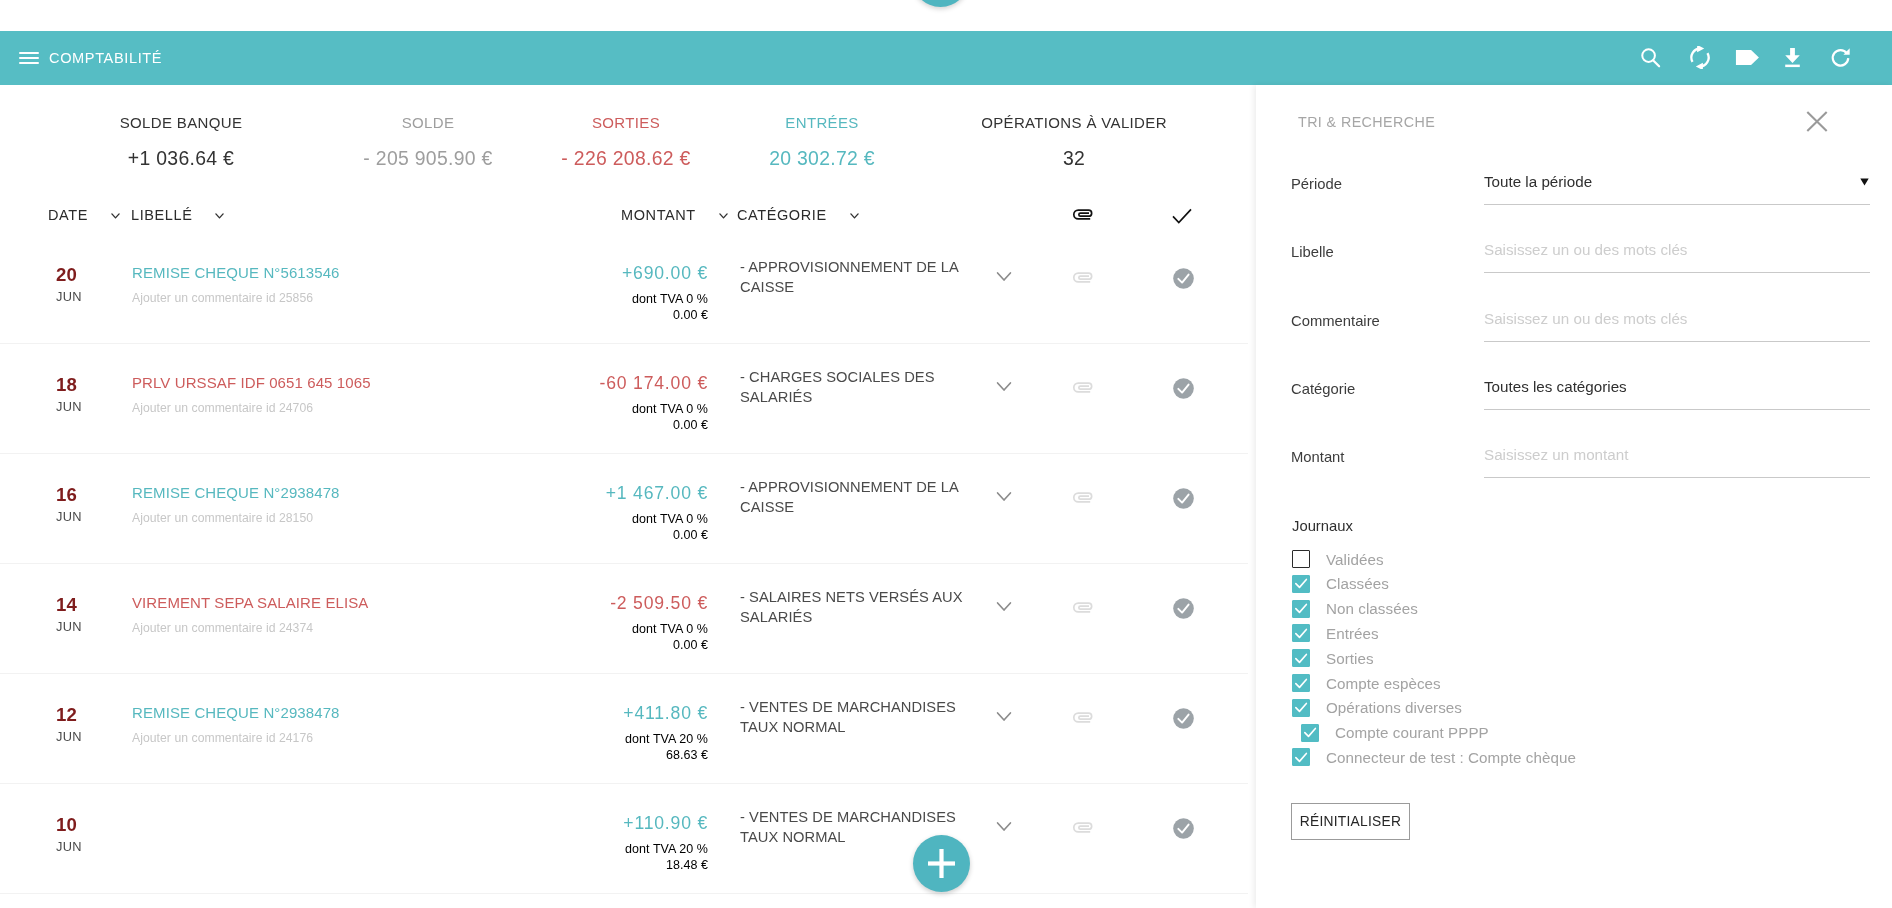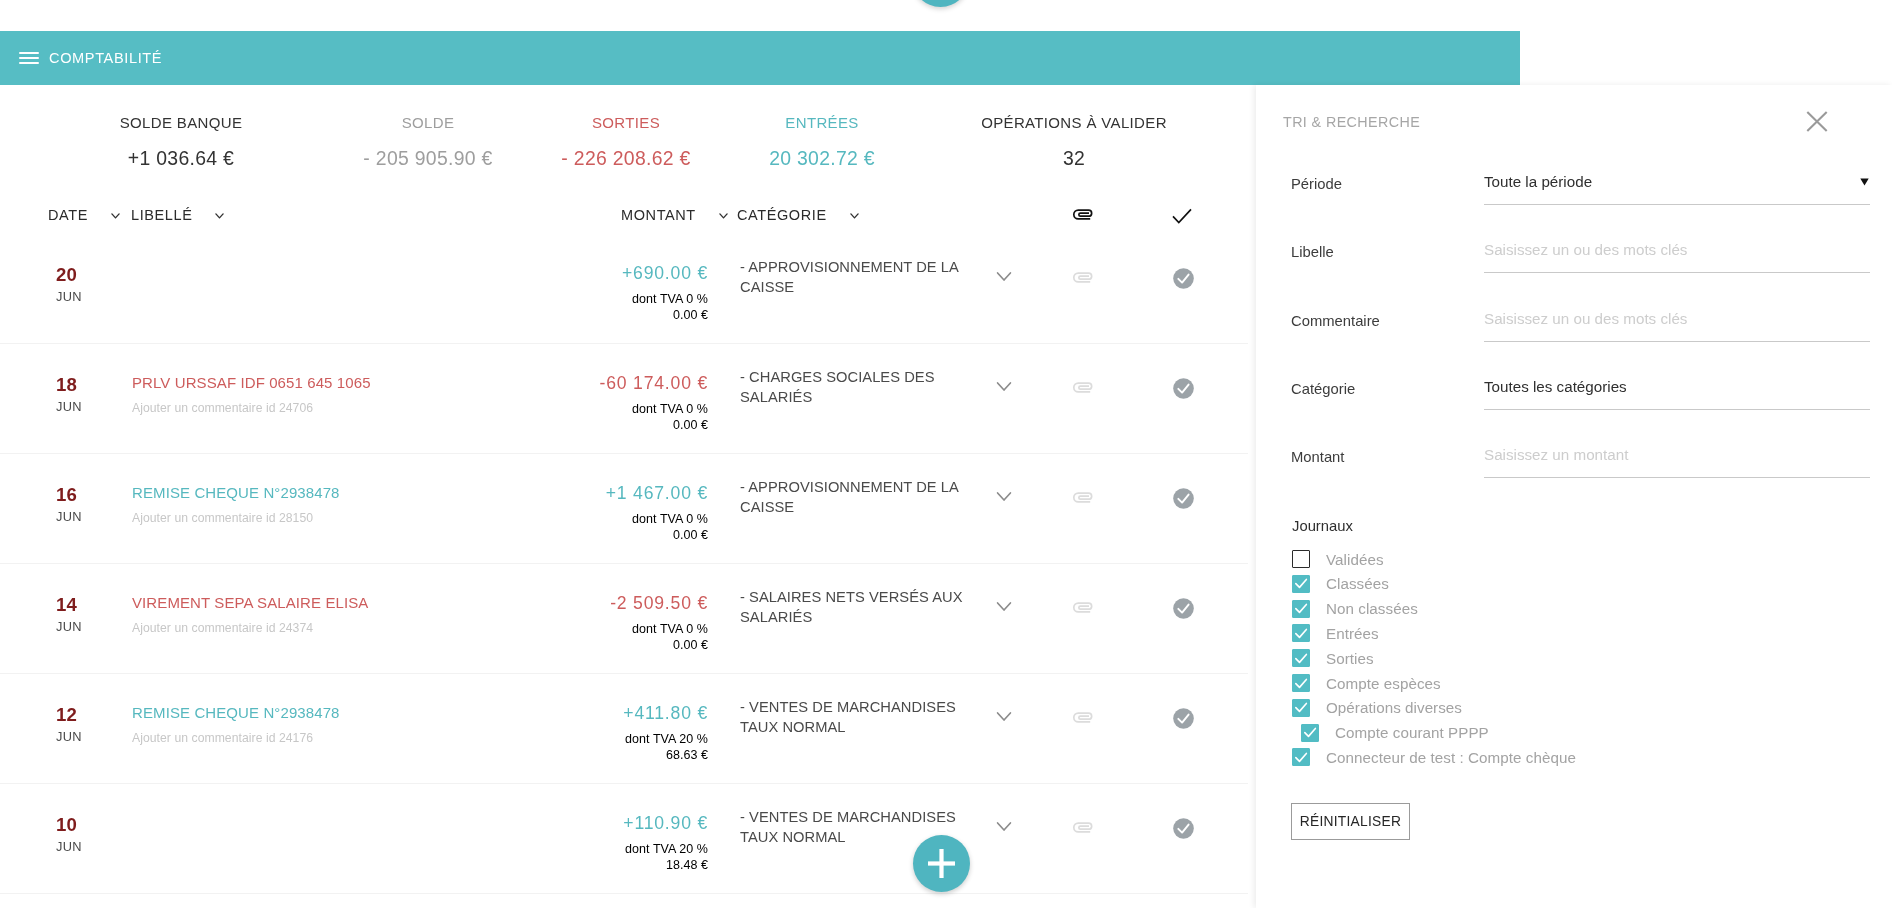--- a/index.html
+++ b/index.html
@@ -11,21 +11,21 @@
     -webkit-font-smoothing: antialiased;
   }
   .app { position: relative; width: 1892px; height: 908px; background:#fff; }
 
   
   .top-sliver { position:absolute; left:0; top:0; width:1892px; height:31px; background:#fff; overflow:hidden; }
   .top-fab { position:absolute; left:912px; top:-50px; width:57px; height:57px; border-radius:50%;
              background:#4fb5c0; box-shadow:0 2px 5px rgba(0,0,0,0.18); }
 
   
-  .header { position:absolute; left:0; top:31px; width:1520px; height:54px; background:#56bdc4;
+  .header { position:absolute; left:0; top:31px; width:1892px; height:54px; background:#56bdc4;
             display:flex; align-items:center; }
   .hamburger { margin-left:19px; width:20px; height:13px; display:flex; flex-direction:column;
                justify-content:space-between; cursor:pointer; }
   .hamburger span { display:block; height:2.4px; background:#fff; border-radius:1px; }
   .header-title { margin-left:10px; color:#fff; font-size:14.6px; letter-spacing:0.6px; }
   .header-actions { position:absolute; left:0; top:0; width:1892px; height:54px; }
   .hicon { position:absolute; top:15px; width:23px; height:23px; display:flex;
            align-items:center; justify-content:center; cursor:pointer; }
   .hicon svg { display:block; width:100%; height:23px; fill:#fff; }
 
@@ -62,21 +62,21 @@
   .cell-check { position:absolute; left:1173px; top:34px; width:21px; height:21px; cursor:pointer; }
 
   
   .fab { position:absolute; left:913px; top:835px; width:57px; height:57px; border-radius:50%;
          background:#4fb5c0; display:flex; align-items:center; justify-content:center;
          box-shadow:0 2px 5px rgba(0,0,0,0.20); cursor:pointer; }
 
   
   .panel { position:absolute; right:0; top:85px; width:636px; height:823px; background:#fff;
            box-shadow:-2px 0 6px rgba(0,0,0,0.08); }
-  .panel-title { position:absolute; left:27px; top:29px; font-size:14.3px; letter-spacing:0.4px; color:#a6a6a6; }
+  .panel-title { position:absolute; left:42px; top:29px; font-size:14.3px; letter-spacing:0.4px; color:#a6a6a6; }
   .panel-close { position:absolute; left:550px; top:26px; width:22px; height:21px; cursor:pointer; }
   .field { position:absolute; left:35px; width:600px; }
   .field-label { position:absolute; left:0; top:-5px; font-size:14.8px; color:#3c3c3c; }
   .field-input { position:absolute; left:193px; top:-8px; width:386px; border:0;
                  border-bottom:1px solid #c9c9c9; font-size:15.2px; color:#2f2f2f; padding:0 0 14px 0;
                  font-family:"Liberation Sans", sans-serif; background:transparent; outline:none; }
   .field-input::placeholder { color:#cdcdcd; }
   .select-caret { position:absolute; left:569px; top:-9px; width:9px; height:8px; cursor:pointer; }
   .journals-label { position:absolute; left:36px; top:433px; font-size:14.8px; color:#2f2f2f; }
   .journal { position:absolute; left:36px; display:flex; align-items:center; gap:16px; cursor:pointer; height:18px; }
@@ -203,20 +203,24 @@
           <path d="M1 8.4 L6.8 14.6 L19 1.4" stroke="#111" stroke-width="1.7" fill="none" stroke-linecap="butt" stroke-linejoin="miter"></path>
         </svg>
       </div>
     </div>
   <div class="rows">
       <div class="row">
         <div class="cell-date">
           <div class="d">20</div>
           <div class="m">JUN</div>
         </div>
+        <div class="cell-label">
+          <div class="lab" style="color:#56b8bf">REMISE CHEQUE N°5613546</div>
+          <div class="com">Ajouter un commentaire id 25856</div>
+        </div>
         <div class="cell-amt">
           <div class="amt" style="color:#56b8bf">+690.00 €</div>
           <div class="tva">
             <div>dont TVA 0 %</div>
             <div>0.00 €</div>
           </div>
         </div>
         <div class="cell-cat">- APPROVISIONNEMENT DE LA CAISSE</div>
         <div class="cell-chev"><svg width="16" height="11" viewBox="0 0 16 11">
             <path d="M1.6 2 L8 9 L14.4 2" stroke="#8c8c8c" stroke-width="1.7" fill="none" stroke-linecap="round" stroke-linejoin="round"></path>

